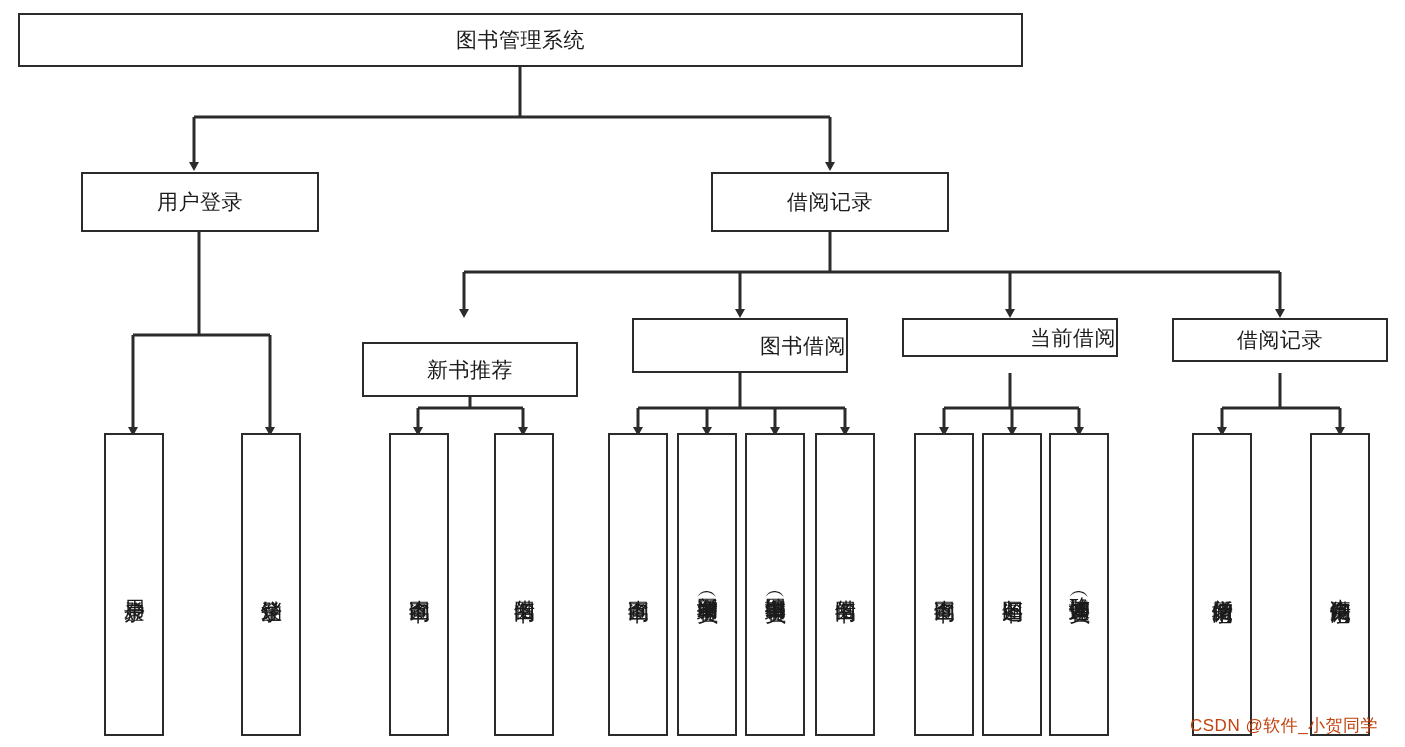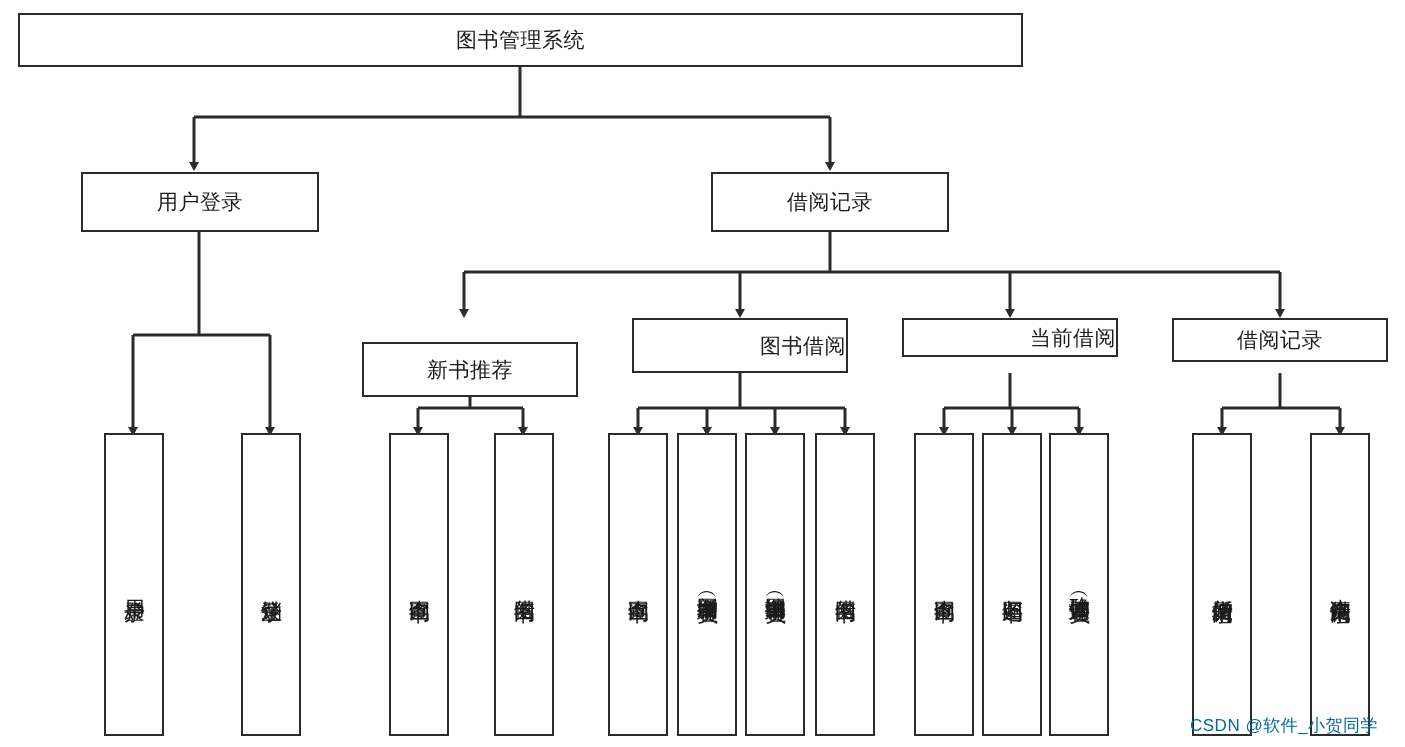--- a/index.html
+++ b/index.html
@@ -52,21 +52,21 @@
   .node.vert .vlabel {
     writing-mode: vertical-rl;
     text-orientation: upright;
     display: block;
     white-space: normal;
     max-height: 100%;
   }
   .watermark {
     position: absolute;
     font-size: 17px;
-    color: #0369a1;
+    color: #c2410c;
     white-space: nowrap;
     letter-spacing: 0.5px;
     pointer-events: none;
   }
 </style>
 </head>
 <body>
 
 <div id="canvas">
 

